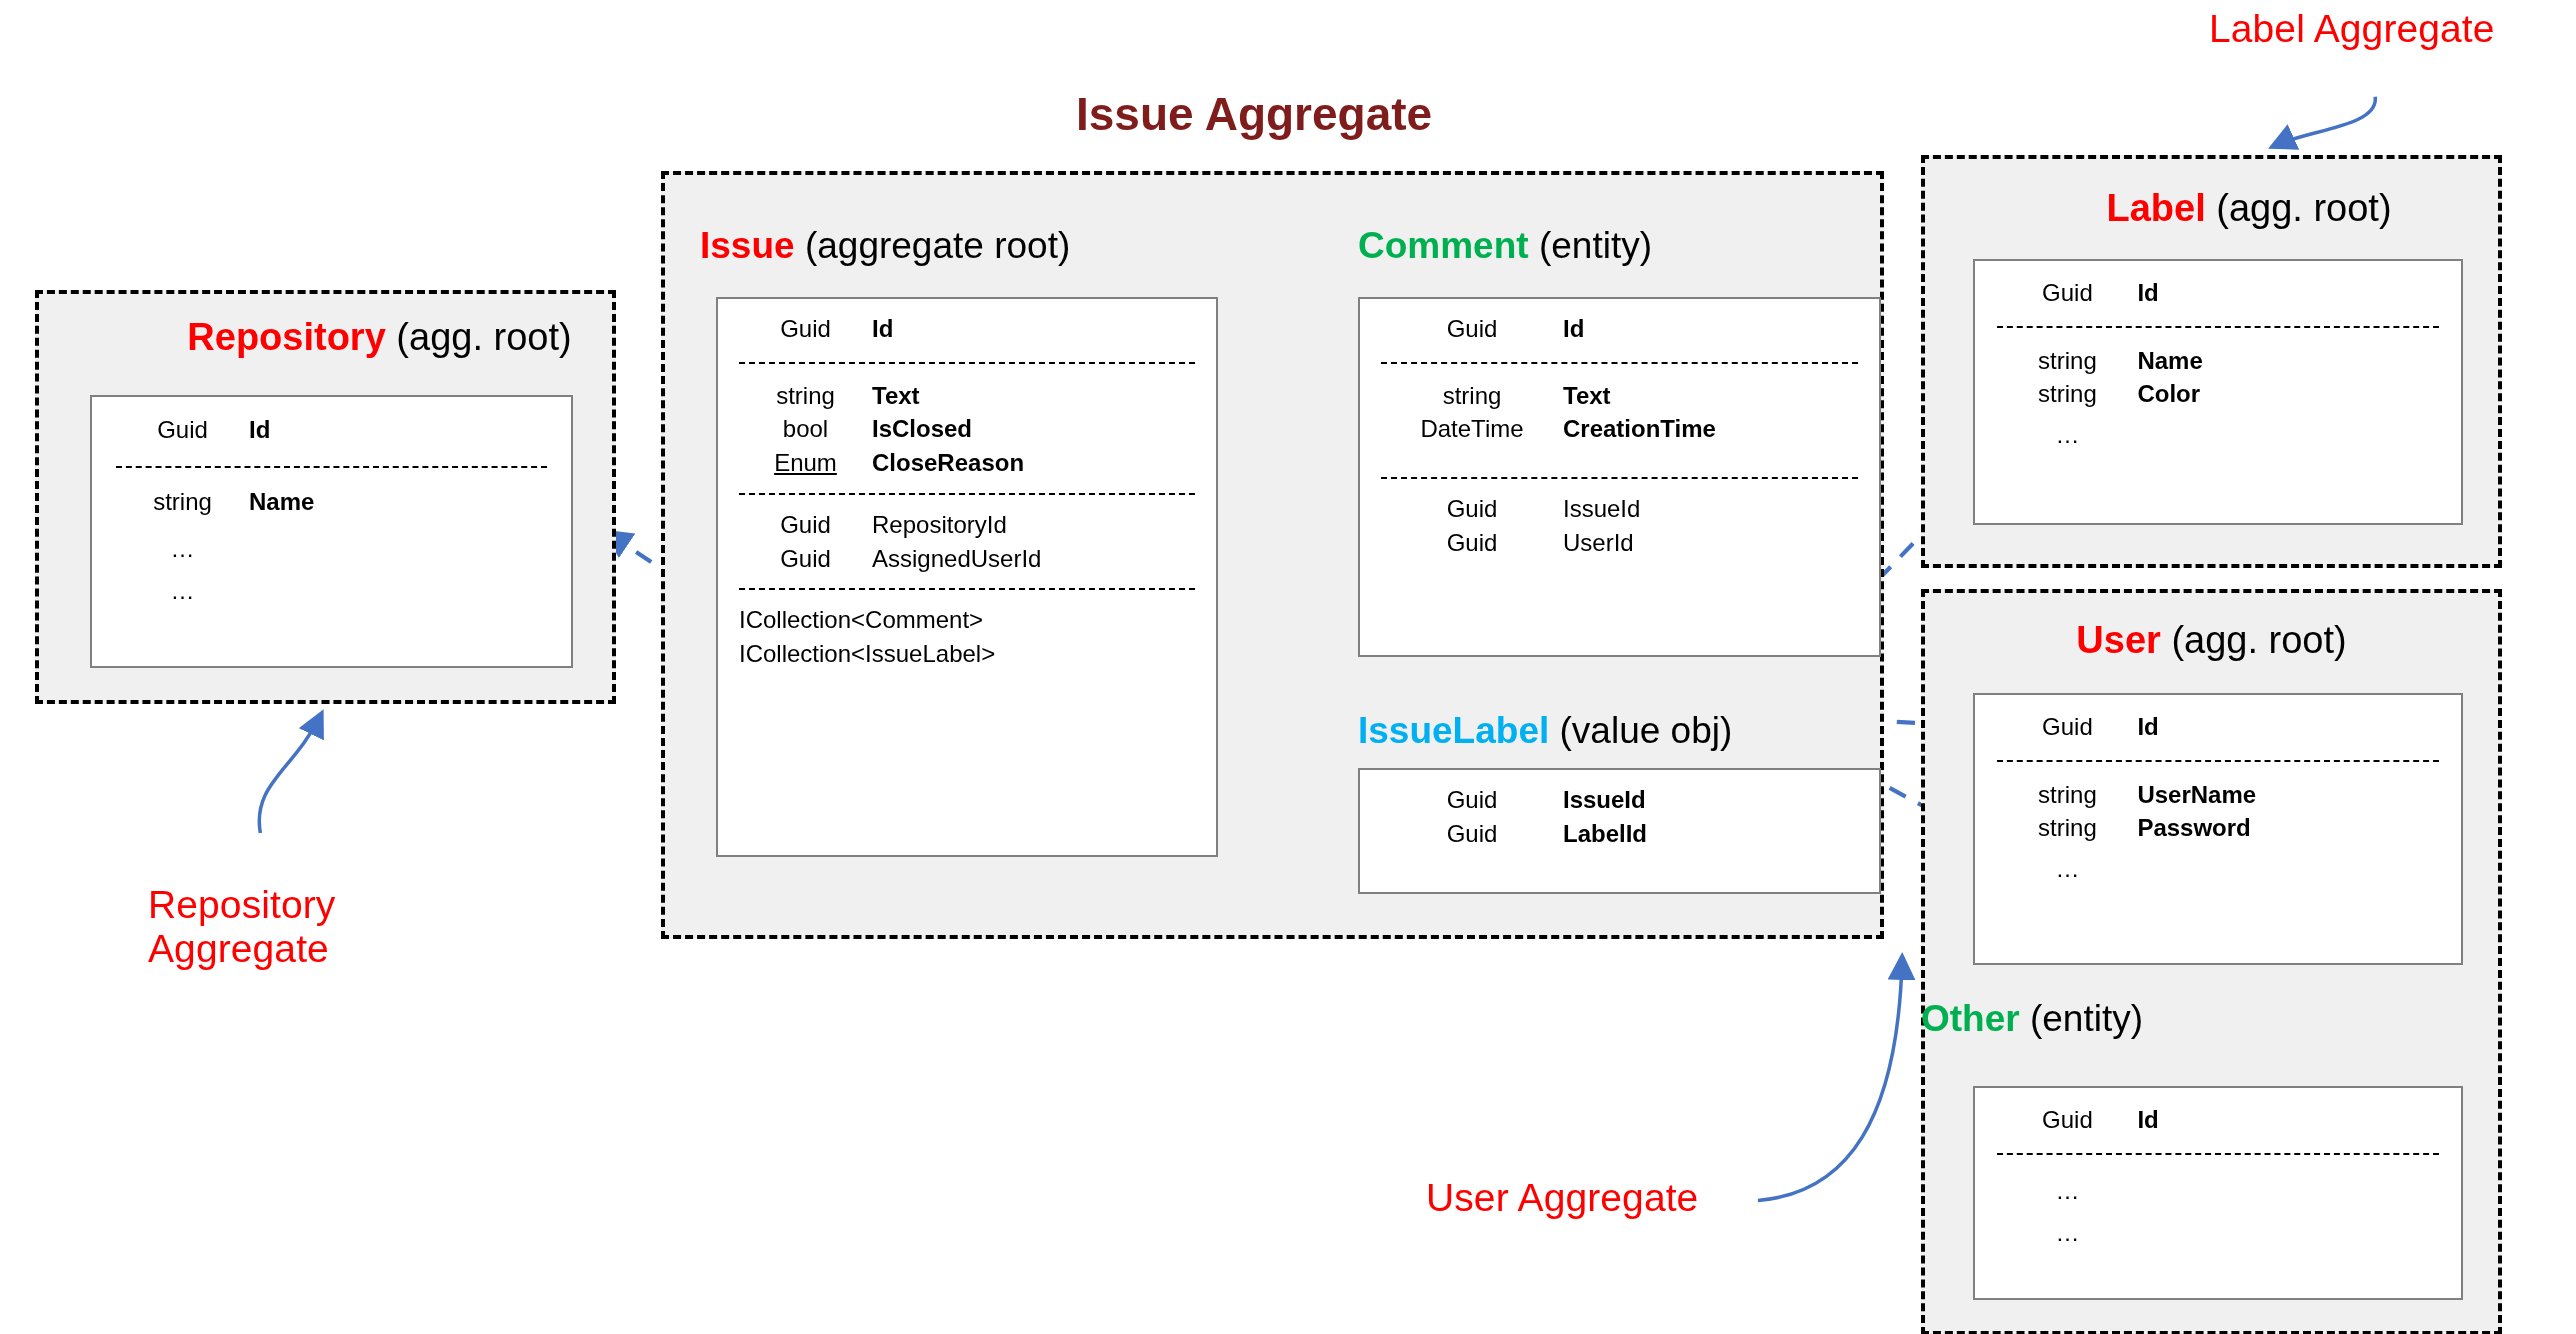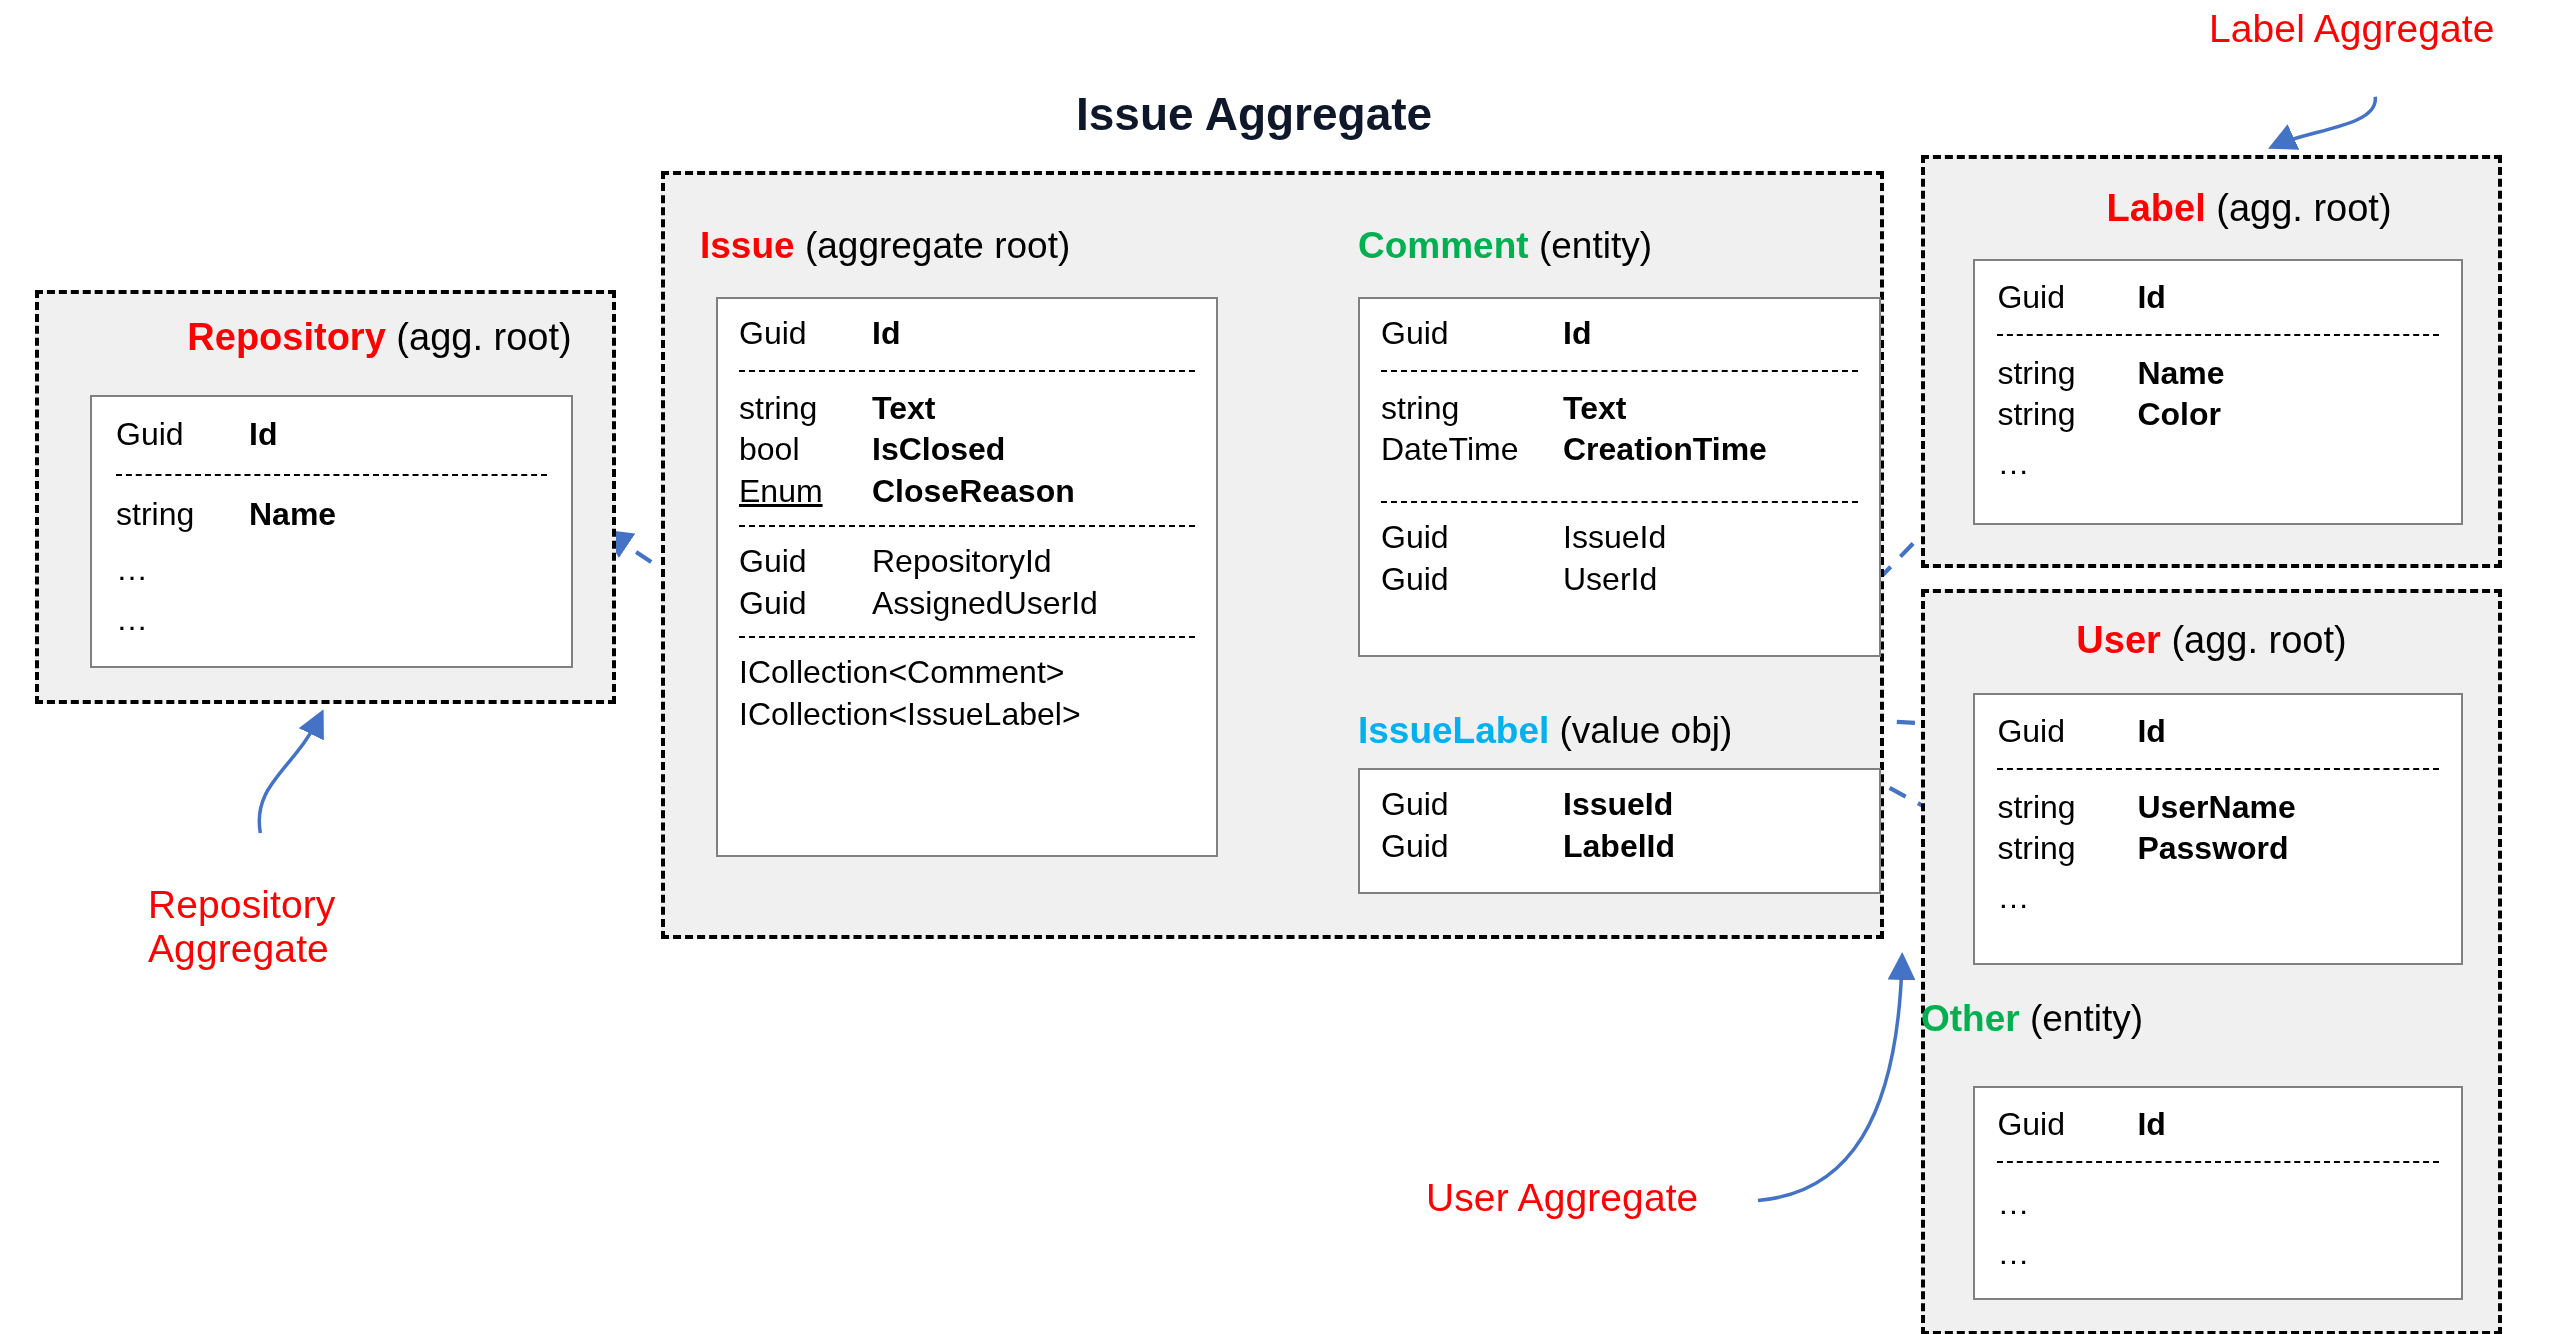--- a/index.html
+++ b/index.html
@@ -38,24 +38,25 @@
   
   .card{
     position:absolute;
     background:#ffffff;
     border:2.8px solid #808080;
     box-sizing:border-box;
   }
   .card .row{
     position:relative;
     display:flex;
-    font-size:32px;
+    font-size:24px;
     line-height:1;
     color:#000000;
     white-space:nowrap;
+    text-align:center;
   }
   .card .ty{display:inline-block;}
   .card .fn{display:inline-block;}
   .card .fn.b{font-weight:bold;}
   .card .sep{
     border-top:2.8px dashed #000000;
     height:0;
   }
   .card .wide{display:inline-block;}
   
@@ -63,21 +64,21 @@
     position:absolute;
     color:#FF0000;
     font-size:39px;
     line-height:1.12;
     white-space:pre-line;
     letter-spacing:0.1px;
   }
   
   #issue-agg-title{
     position:absolute;
-    color:#0f172a;
+    color:#7f1d1d;
     font-weight:bold;
     font-size:46px;
     line-height:1;
     white-space:nowrap;
   }
   svg.overlay{position:absolute;left:0;top:0;width:2576px;height:1335px;pointer-events:none;}
 </style>
 </head>
 <body>
 

